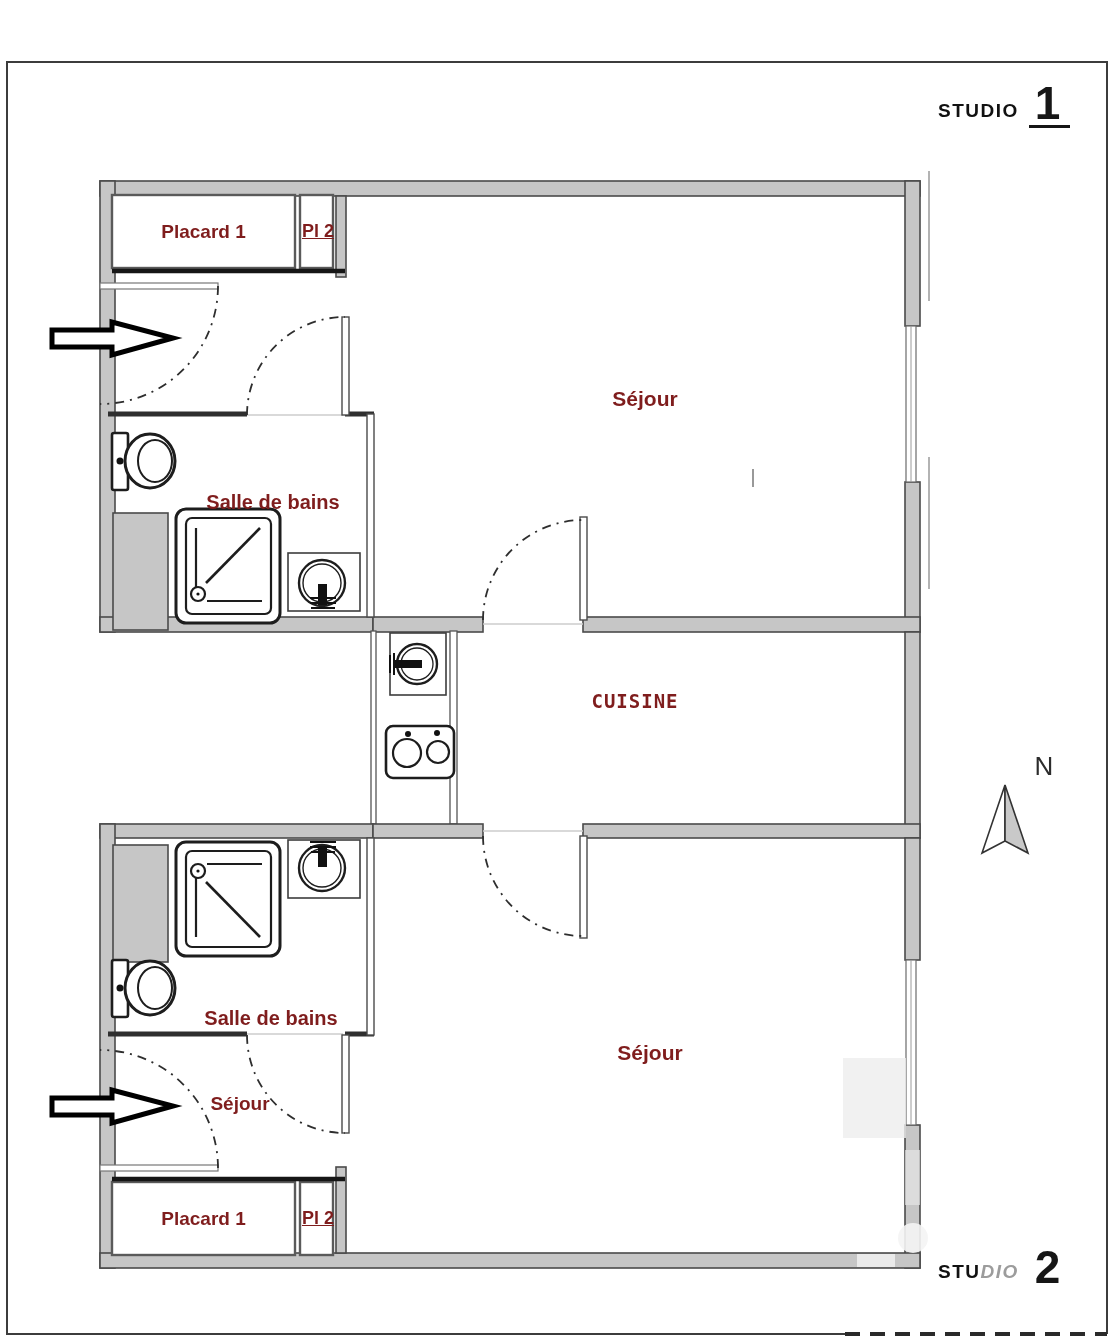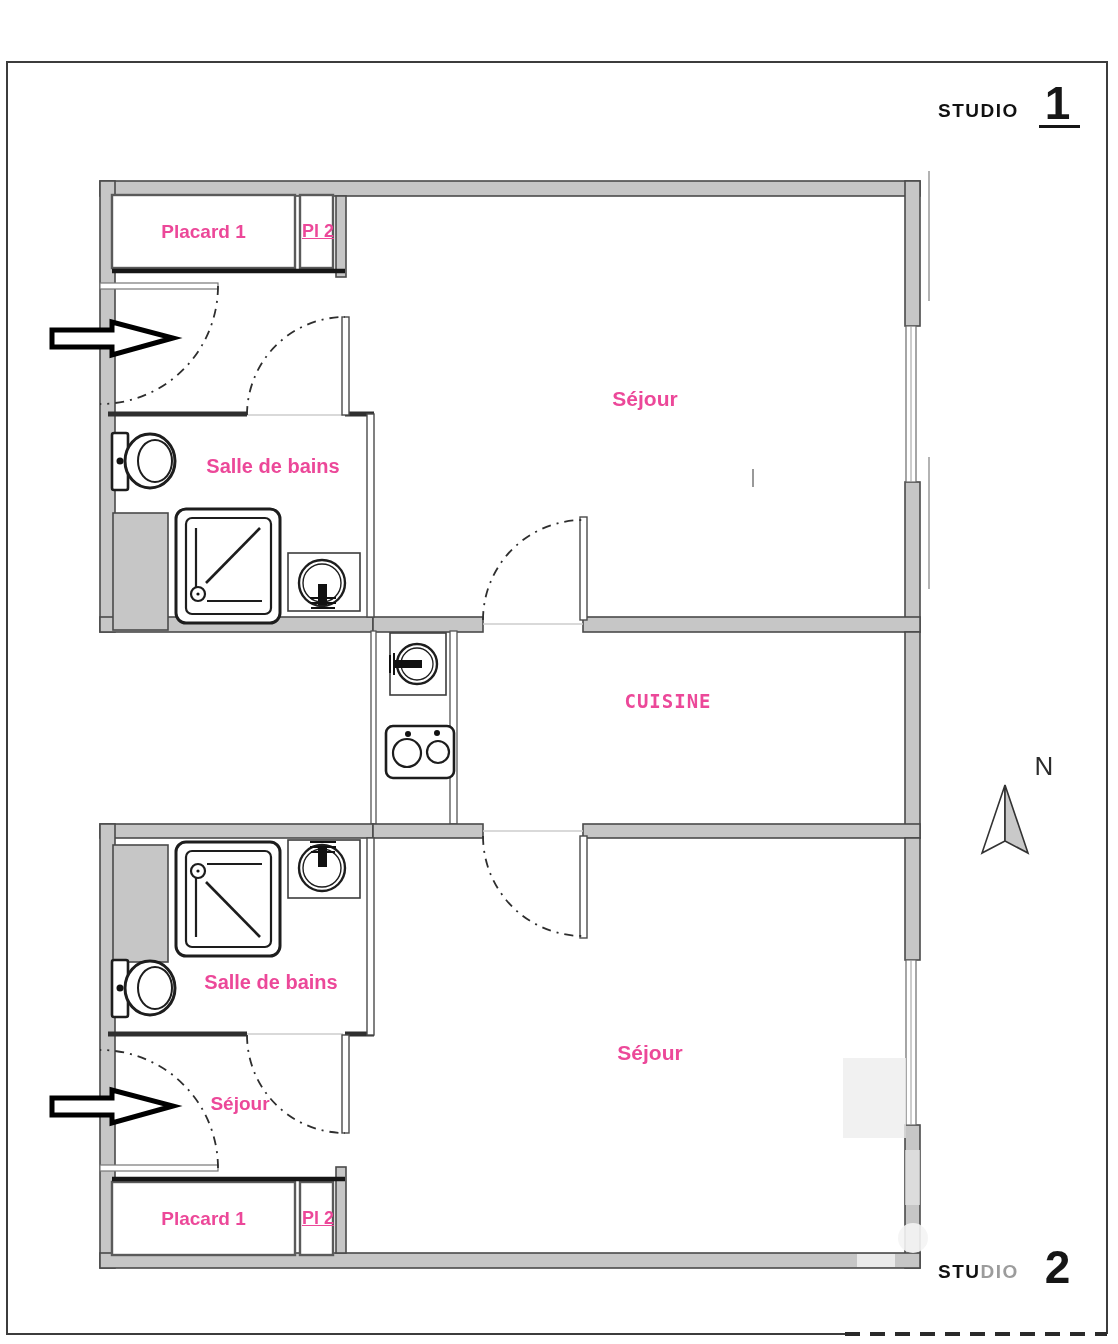--- a/index.html
+++ b/index.html
@@ -1,31 +1,31 @@
 <!DOCTYPE html>
 <html><head>
 <meta charset="utf-8">
 <style>
   html,body{margin:0;padding:0;background:#ffffff;}
   #stage{position:relative;width:1118px;height:1344px;background:#ffffff;overflow:hidden;
          font-family:"Liberation Sans",sans-serif;color:#1a1a1a;}
   #plan-svg{position:absolute;left:0;top:0;}
   .lbl{position:absolute;display:flex;align-items:center;justify-content:center;
-       white-space:nowrap;font-weight:bold;color:#ec4899;}
+       white-space:nowrap;font-weight:bold;color:#7f1d1d;}
   .lbl-placard{font-size:19px;}
   .lbl-pl2{font-size:18px;text-decoration:underline;}
   .lbl-sejour{font-size:21px;text-align:right;}
-  .lbl-salle{font-size:20px;}
+  .lbl-salle{font-size:20px;margin-top:36px;}
   .lbl-entree{font-size:19px;}
   .lbl-cuisine{font-family:"DejaVu Sans Mono",monospace;font-size:19px;letter-spacing:1px;}
   .lbl-north{font-size:26px;font-weight:normal;color:#2c2c2c;}
-  .title{position:absolute;display:flex;align-items:flex-end;gap:10px;}
+  .title{position:absolute;display:flex;align-items:flex-end;}
   .title .t-word{font-size:19px;font-weight:bold;letter-spacing:1.5px;color:#111;
                  padding-bottom:6px;margin-right:10px;}
-  .title .t-word .lt{color:#9c9c9c;}
+  .title .t-word .lt{color:#9c9c9c;font-style:italic;}
   .title .t-num{font-size:46px;font-weight:bold;line-height:0.85;color:#161616;
                 padding:0 10px 2px 6px;}
   .title .t-num.underlined{border-bottom:3px solid #161616;}
 </style>
 </head>
 <body>
 
 <div id="stage">
 
 <svg id="plan-svg" width="1118" height="1344" viewBox="0 0 1118 1344">
@@ -218,21 +218,21 @@
 <div class="title" style="left:938px;top:1248px;">
   <span class="t-word"><span>STU</span><span class="lt">DIO</span></span>
   <span class="t-num">2</span>
 </div>
 
 <div class="lbl lbl-placard" style="left:112px;top:195px;width:183px;height:73px;">Placard 1</div>
 <div class="lbl lbl-pl2" style="left:296px;top:195px;width:44px;height:73px;">Pl 2</div>
 <div class="lbl lbl-sejour" style="left:565px;top:383px;width:160px;height:32px;">Séjour</div>
 <div class="lbl lbl-salle" style="left:193px;top:452px;width:160px;height:28px;">Salle de bains</div>
 
-<div class="lbl lbl-cuisine" style="left:588px;top:687px;width:160px;height:28px;">CUISINE</div>
+<div class="lbl lbl-cuisine" style="left:555px;top:687px;width:160px;height:28px;">CUISINE</div>
 
 <div class="lbl lbl-salle" style="left:191px;top:968px;width:160px;height:28px;">Salle de bains</div>
 <div class="lbl lbl-sejour" style="left:570px;top:1037px;width:160px;height:32px;">Séjour</div>
 <div class="lbl lbl-entree" style="left:170px;top:1090px;width:140px;height:28px;">Séjour</div>
 <div class="lbl lbl-placard" style="left:112px;top:1182px;width:183px;height:73px;">Placard 1</div>
 <div class="lbl lbl-pl2" style="left:296px;top:1182px;width:44px;height:73px;">Pl 2</div>
 
 <div class="lbl lbl-north" style="left:1026px;top:750px;width:36px;height:32px;">N</div>
 
 </div>

